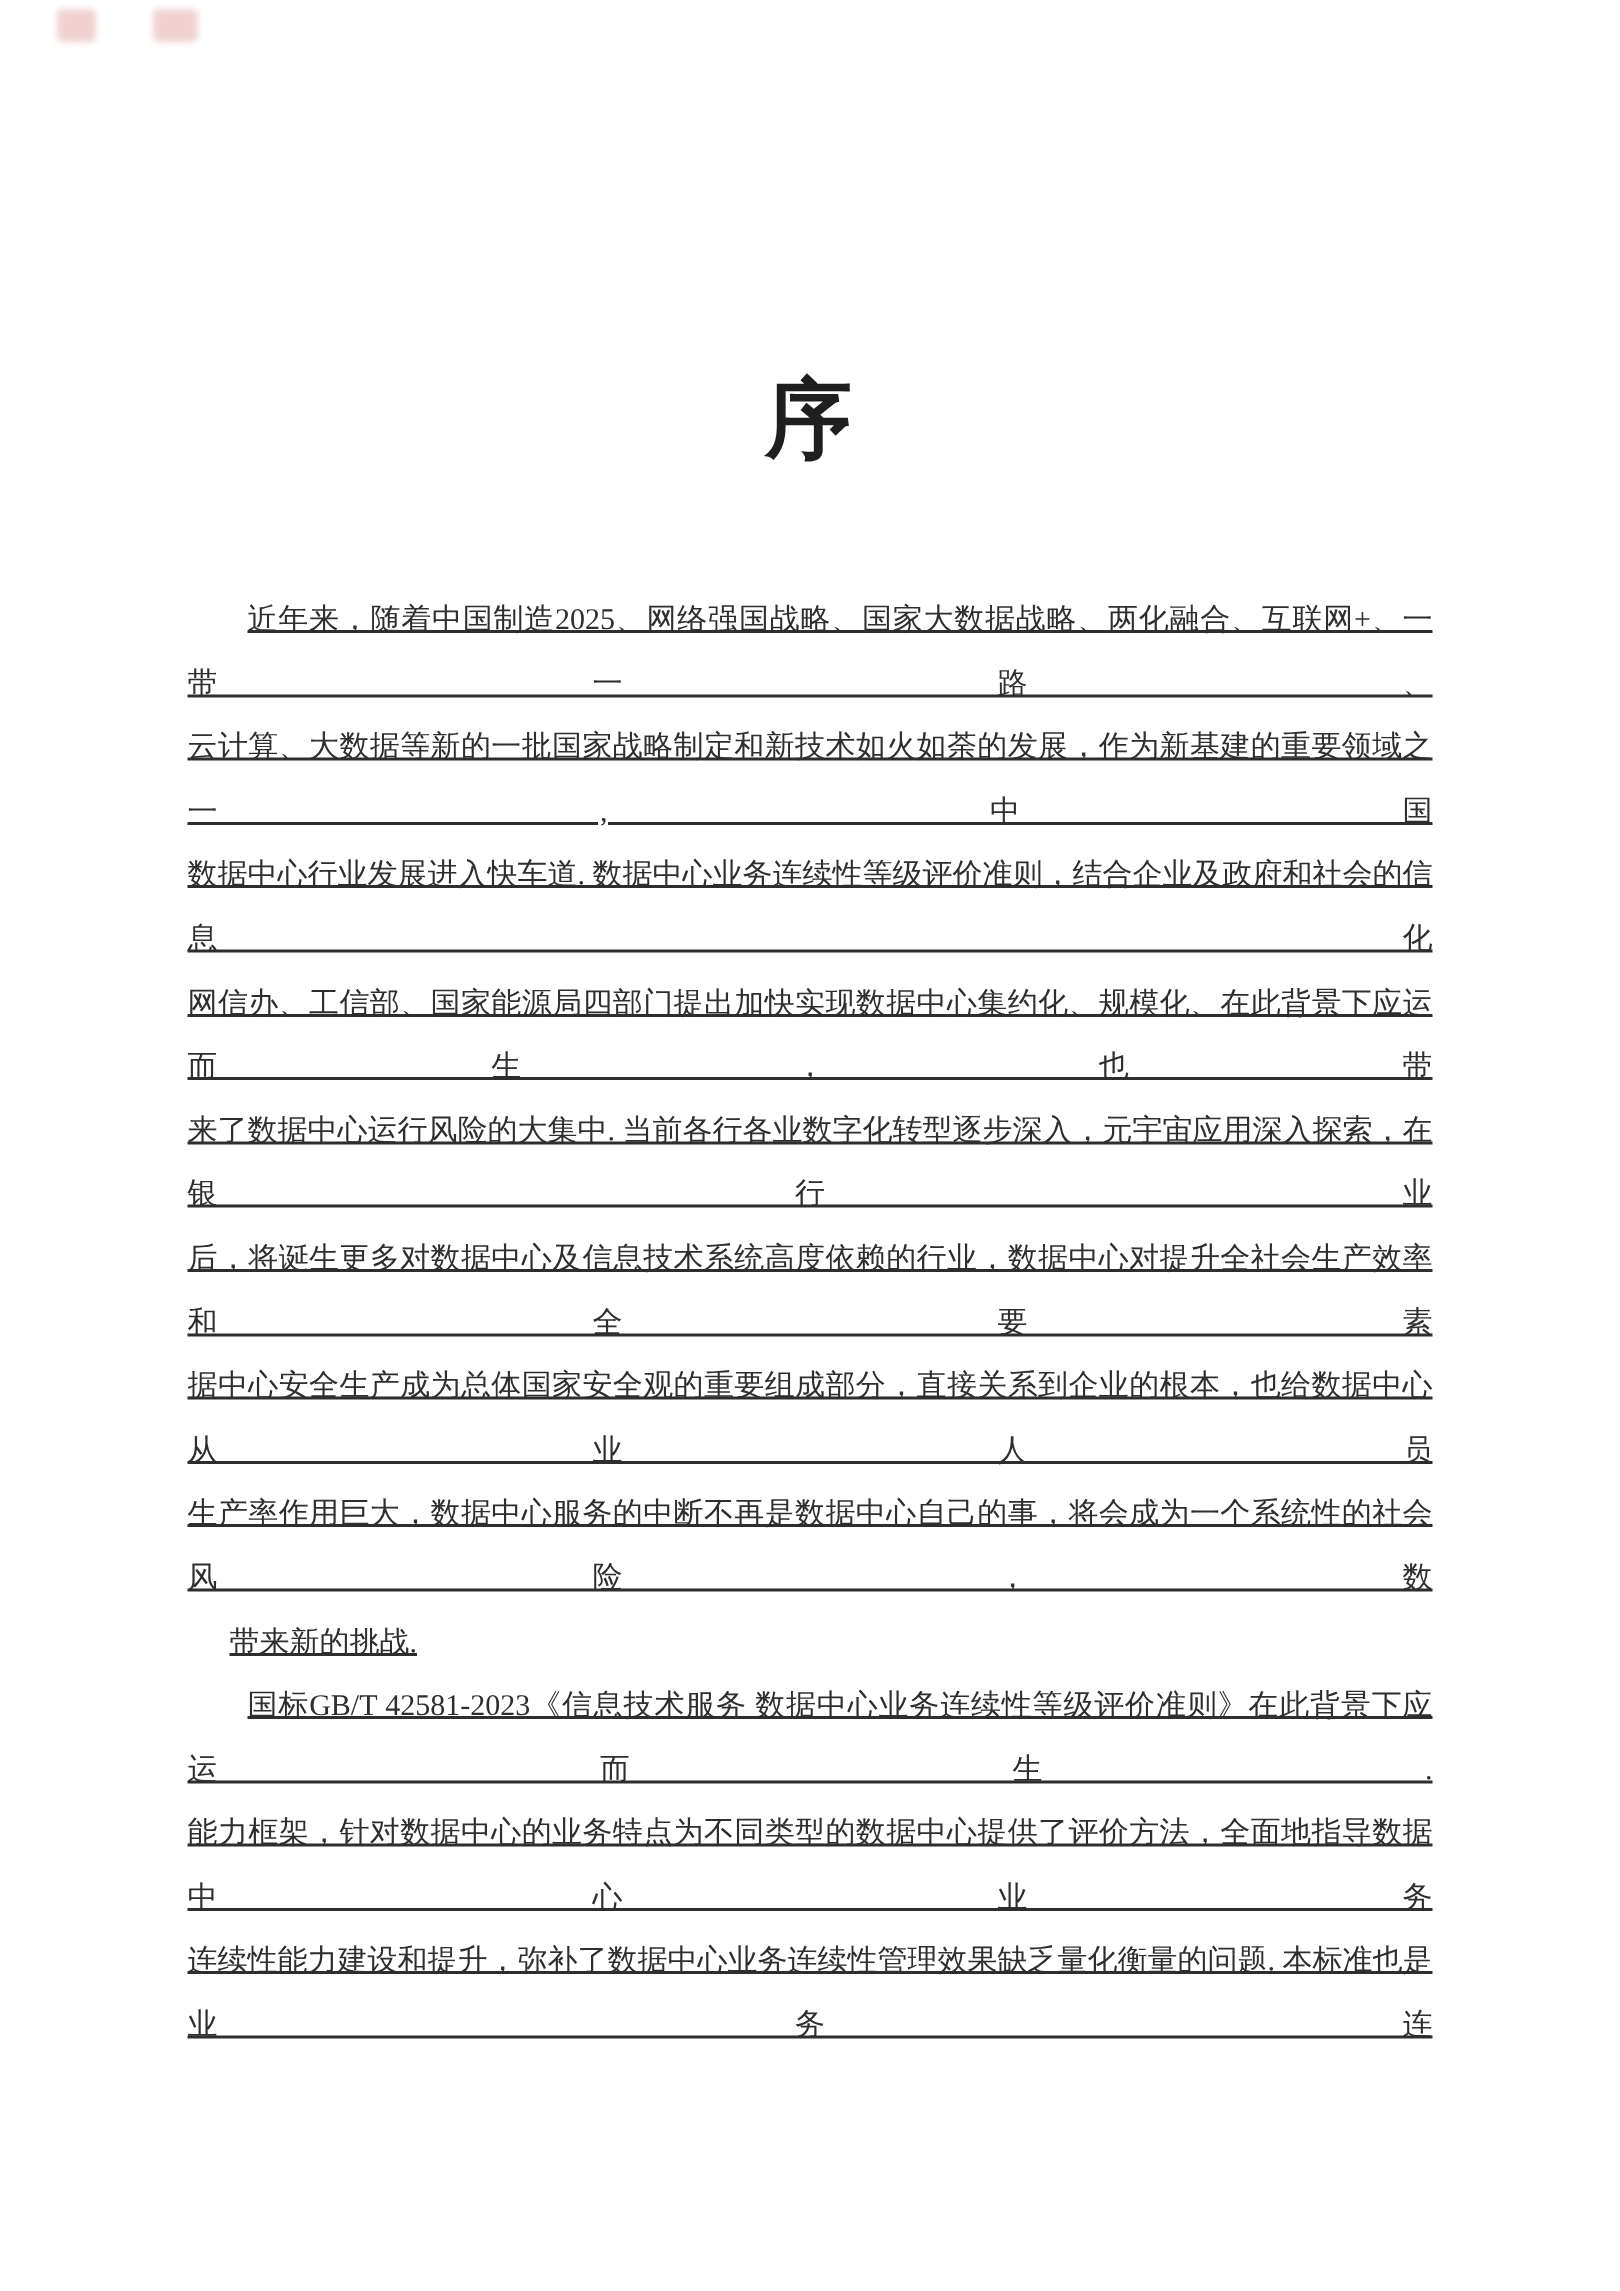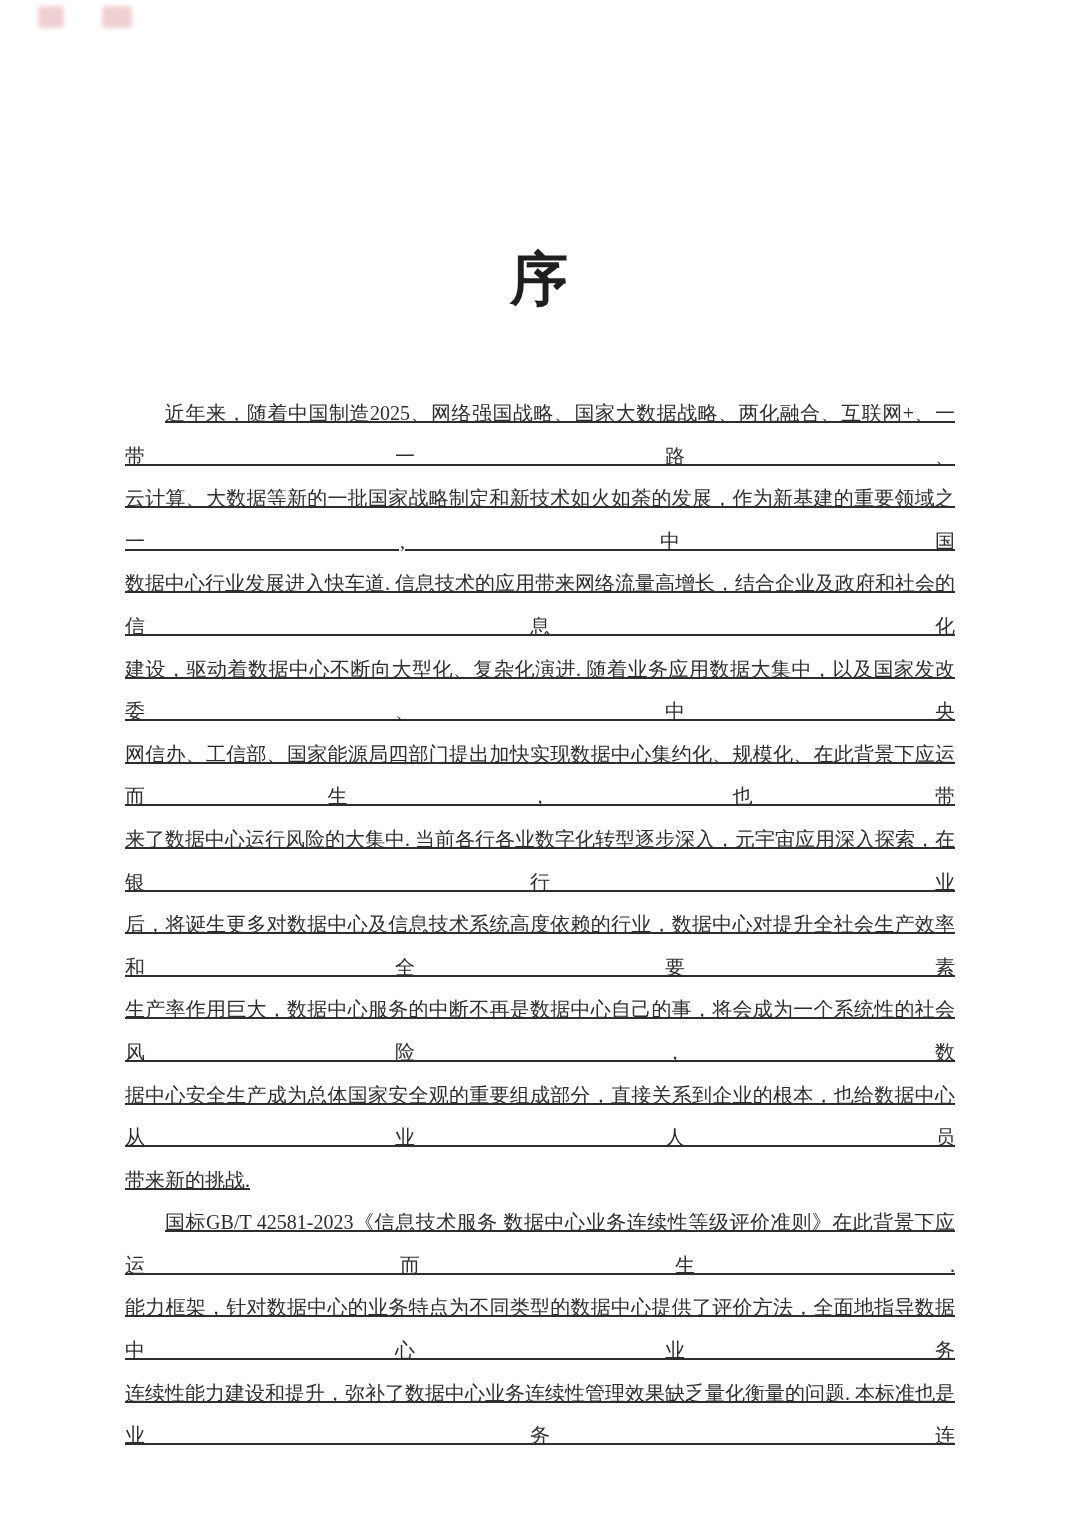--- a/index.html
+++ b/index.html
@@ -36,44 +36,43 @@
     font-size: 20px;
     line-height: 42.6px;
     color: #2e2e2e;
   }
   .body .line {
     text-align: justify;
     text-align-last: justify;
     white-space: normal;
     text-decoration: underline;
   }
-  .body .line.last { text-align-last: left; }
+  .body .line.last { text-align-last: left; margin-left: 28px; }
   .body .line.indent { text-indent: 2em; }
 </style>
 </head>
 <body>
 
 <div class="page">
 
   <div class="watermark">
     <span class="mark m1" style="background: rgb(224, 154, 154);"></span>
     <span class="mark m2" style="background: rgb(224, 154, 154);"></span>
   </div>
 
   <h1 class="title">序</h1>
 
   <div class="body">
       <div class="line indent">近年来，随着中国制造2025、网络强国战略、国家大数据战略、两化融合、互联网+、一带一路、</div>
       <div class="line">云计算、大数据等新的一批国家战略制定和新技术如火如荼的发展，作为新基建的重要领域之一,中国</div>
-      <div class="line">数据中心行业发展进入快车道. 信息技术的应用带来网络流量高增长，结合企业及政府和社会的信息化</div>
-      <div class="line">建设，驱动着数据中心不断向大型化、复杂化演进. 随着业务应用数据大集中，以及国家发改委、中央</div>
+      <div class="line">数据中心行业发展进入快车道. 数据中心业务连续性等级评价准则，结合企业及政府和社会的信息化</div>
       <div class="line">网信办、工信部、国家能源局四部门提出加快实现数据中心集约化、规模化、在此背景下应运而生，也带</div>
       <div class="line">来了数据中心运行风险的大集中. 当前各行各业数字化转型逐步深入，元宇宙应用深入探索，在银行业</div>
       <div class="line">后，将诞生更多对数据中心及信息技术系统高度依赖的行业，数据中心对提升全社会生产效率和全要素</div>
+      <div class="line">据中心安全生产成为总体国家安全观的重要组成部分，直接关系到企业的根本，也给数据中心从业人员</div>
       <div class="line">生产率作用巨大，数据中心服务的中断不再是数据中心自己的事，将会成为一个系统性的社会风险，数</div>
-      <div class="line">据中心安全生产成为总体国家安全观的重要组成部分，直接关系到企业的根本，也给数据中心从业人员</div>
       <div class="line last">带来新的挑战.</div>
       <div class="line indent">国标GB/T 42581-2023《信息技术服务 数据中心业务连续性等级评价准则》在此背景下应运而生.</div>
       <div class="line">能力框架，针对数据中心的业务特点为不同类型的数据中心提供了评价方法，全面地指导数据中心业务</div>
       <div class="line">连续性能力建设和提升，弥补了数据中心业务连续性管理效果缺乏量化衡量的问题. 本标准也是业务连</div>
     </div>
 
 </div>
 
 </body></html>

